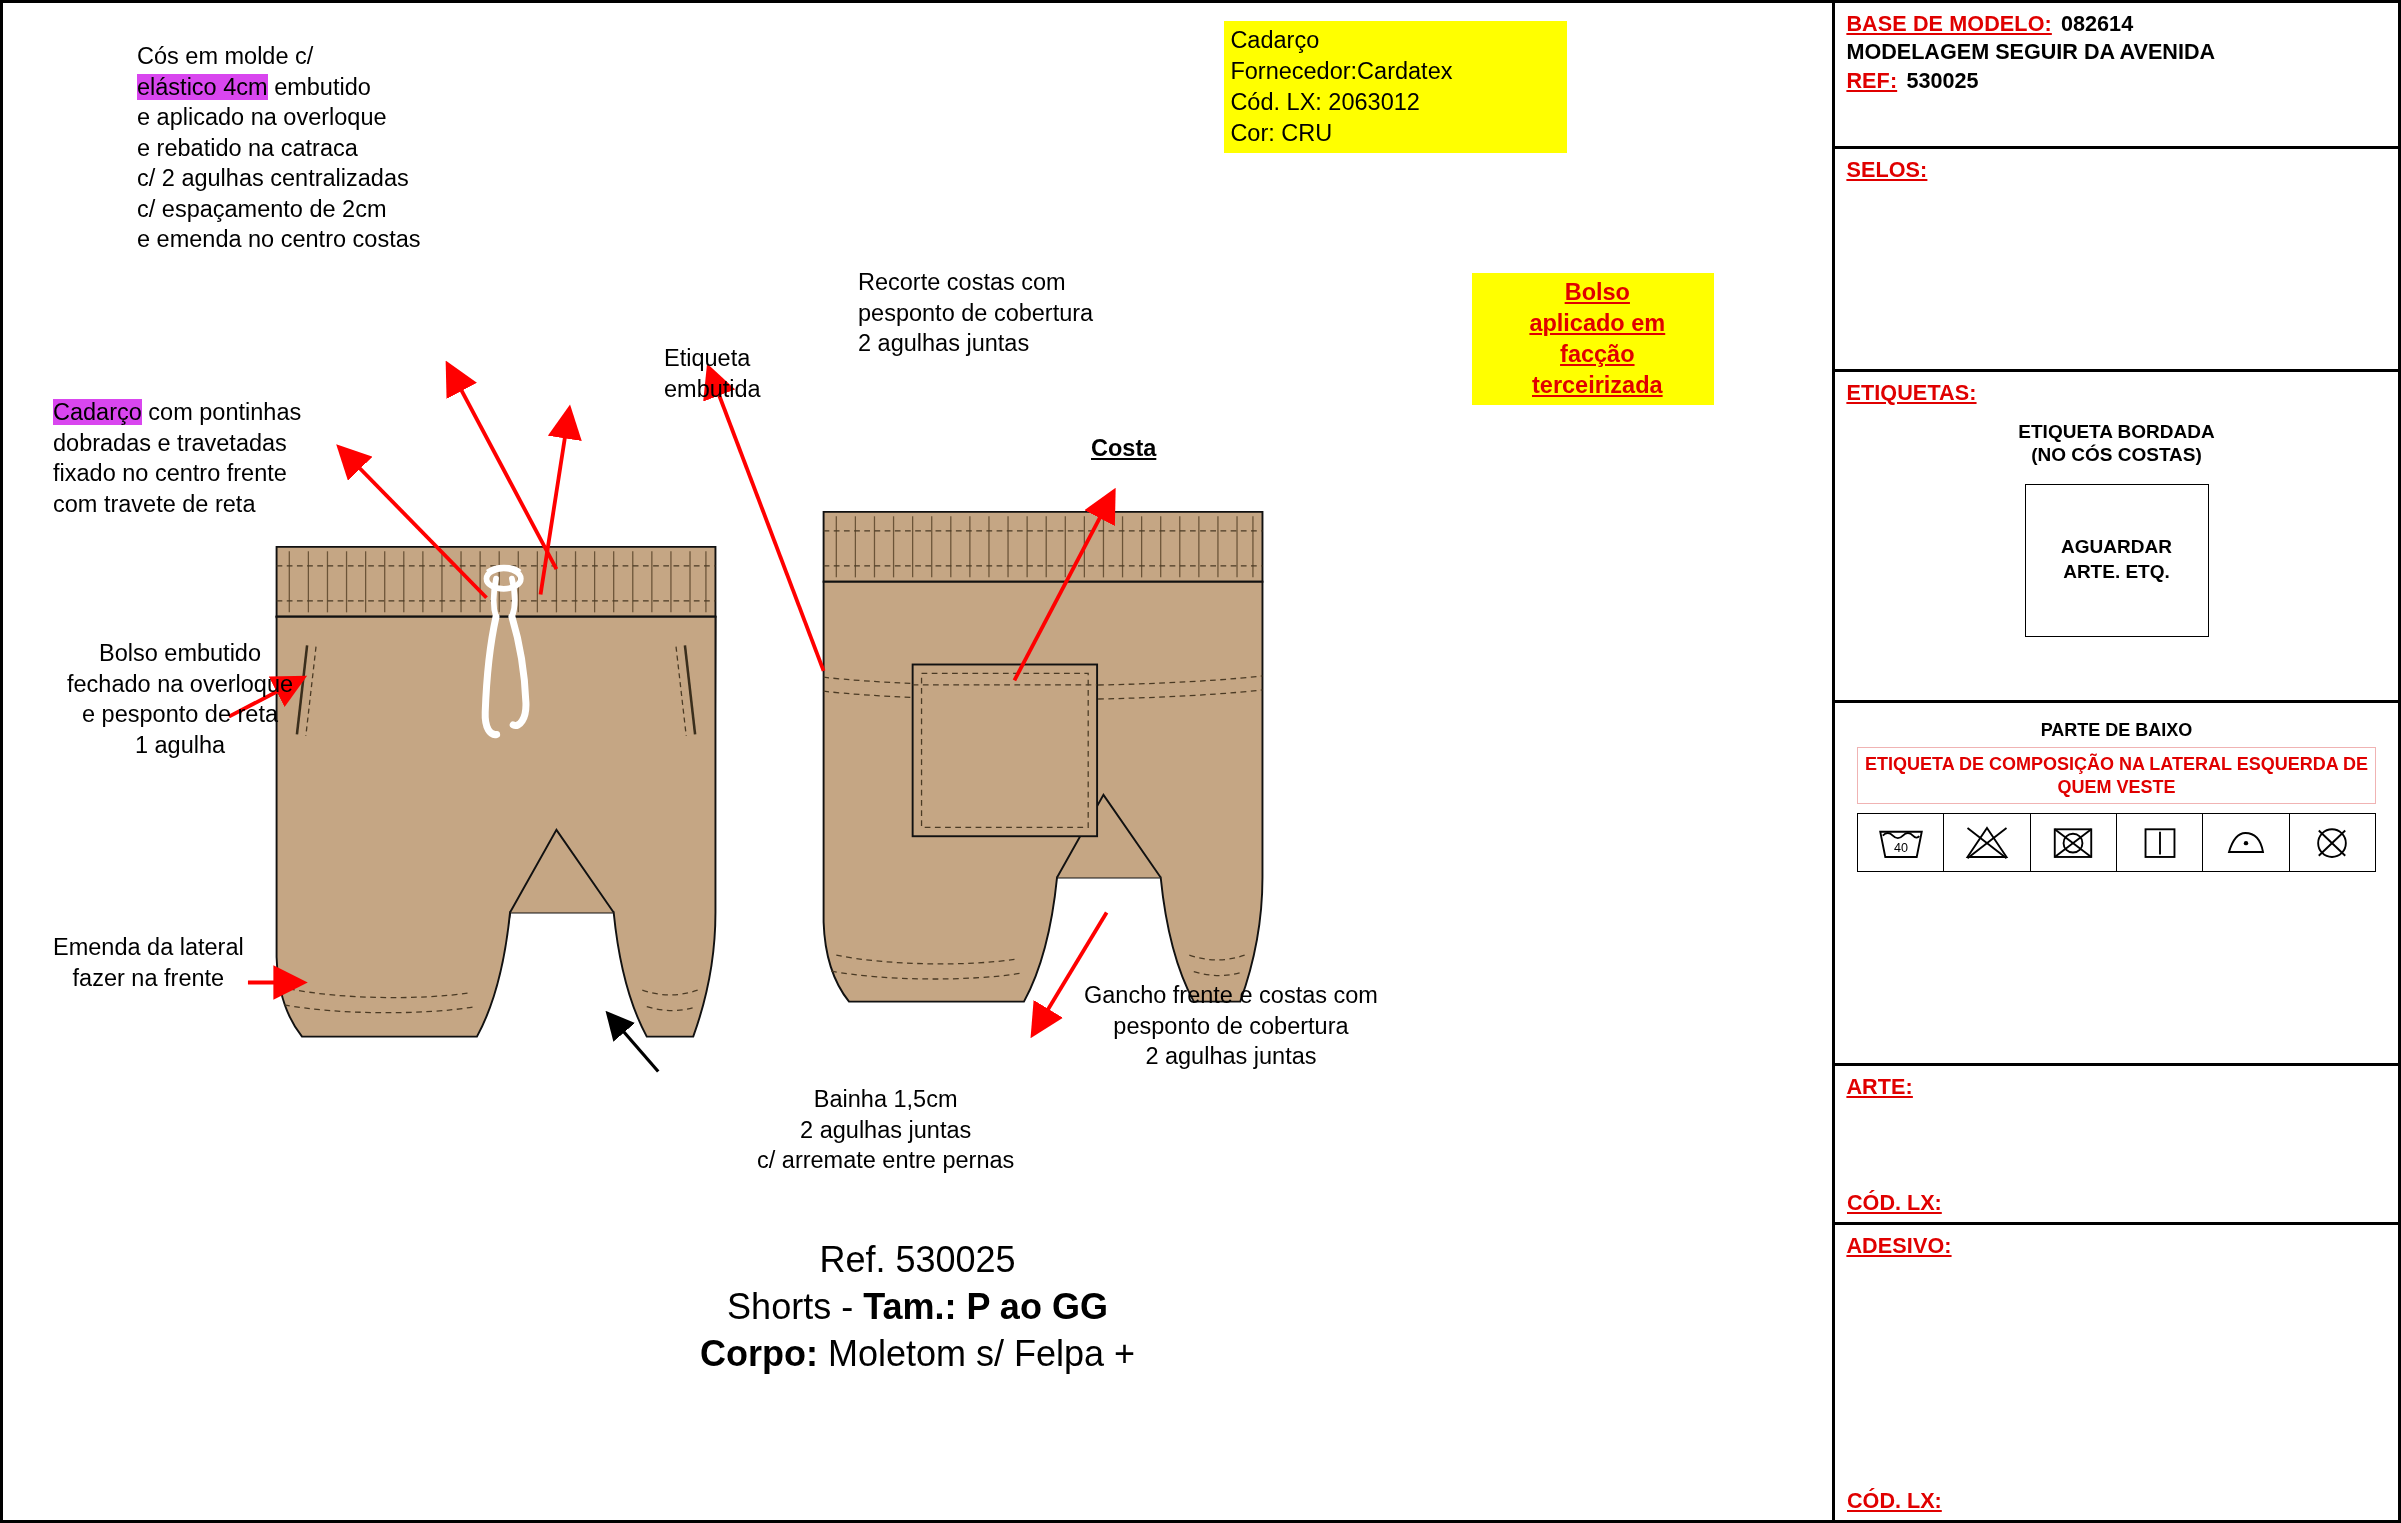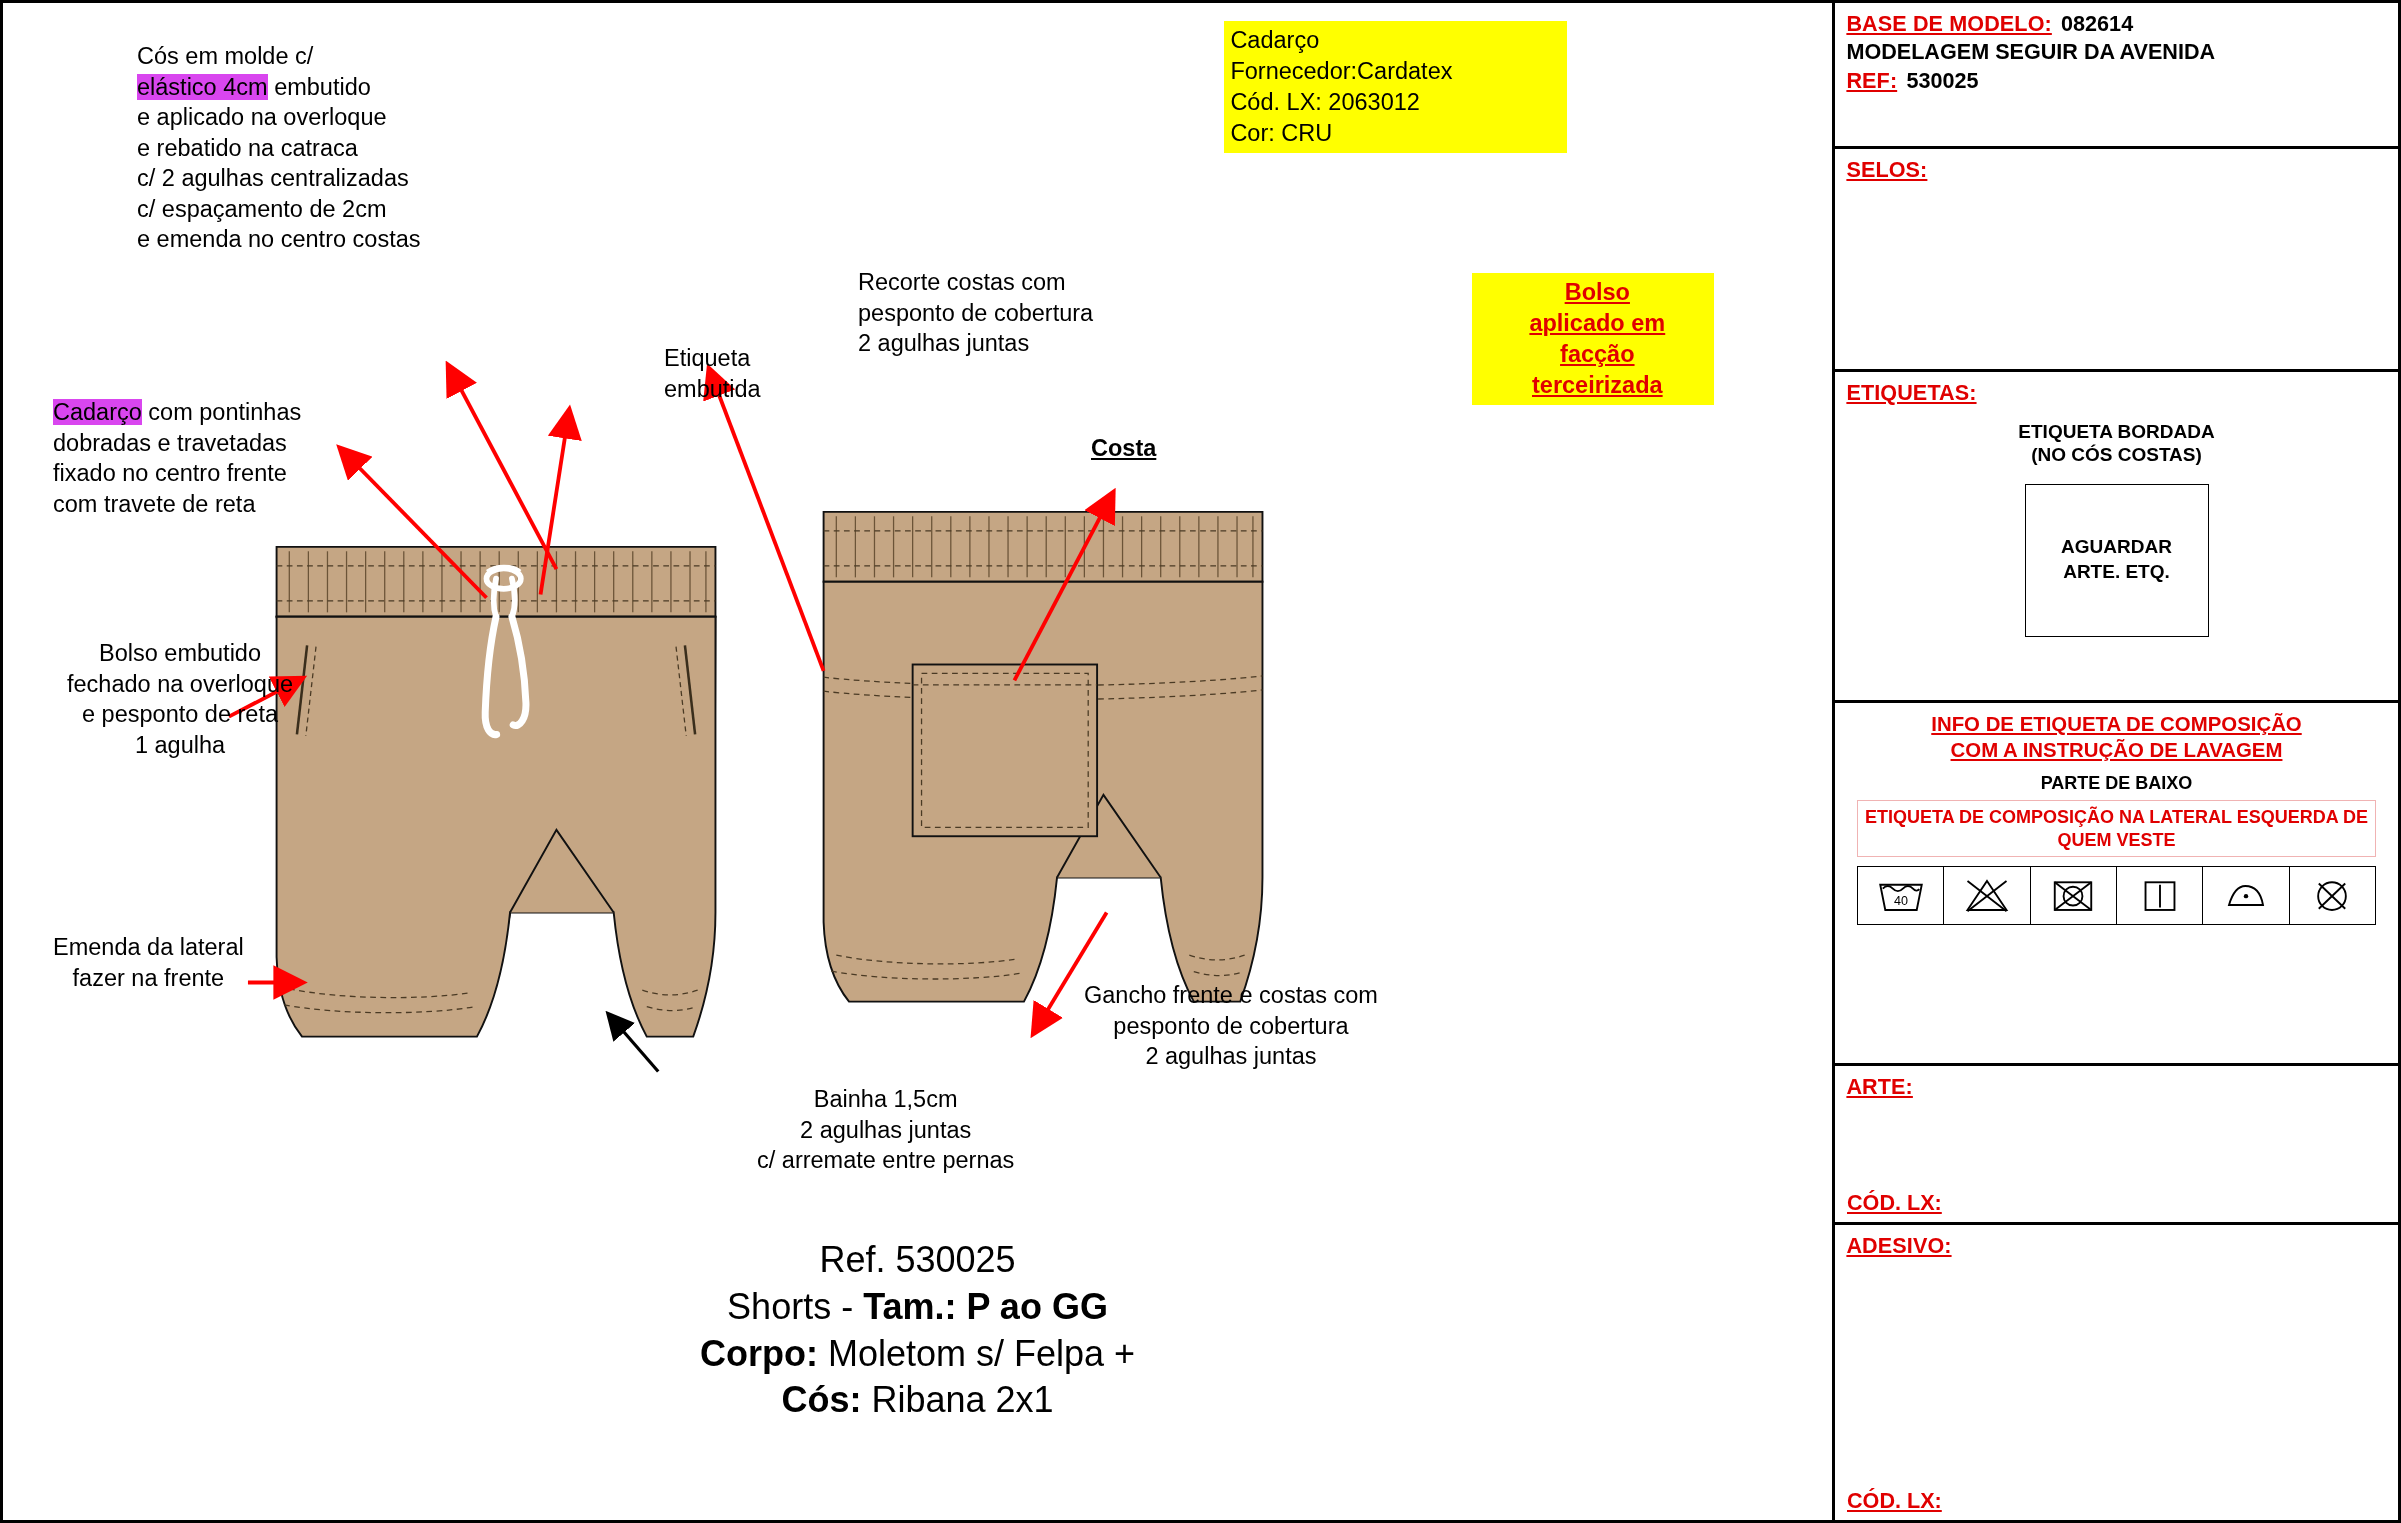--- a/index.html
+++ b/index.html
@@ -331,21 +331,20 @@
 
     <div class="yellow-box red" style="left:1469px; top:270px; width:242px;">Bolso
 aplicado em
 facção
 terceirizada</div>
 
     <div class="title-block" style="top:1234px;">
       <div>Ref. 530025</div>
       <div><span>Shorts - </span><span class="b">Tam.: P ao GG</span></div>
       <div><span class="b">Corpo:</span><span> Moletom s/ Felpa +</span></div>
-      <div><span class="b">Cós:</span><span> Ribana 2x1</span></div>
     </div>
   </div>
 
   <div class="right-pane">
 
     <div class="rbox box-base">
       <div class="rline">
         <span class="rlabel">BASE DE MODELO:</span>
         <span class="rval">082614</span>
       </div>
@@ -364,22 +363,20 @@
       <span class="rlabel">ETIQUETAS:</span>
       <div class="center-col">
         <div class="etq-title" style="white-space:pre-line;">ETIQUETA BORDADA
 (NO CÓS COSTAS)</div>
         <div class="etq-square" style="white-space:pre-line;">AGUARDAR
 ARTE. ETQ.</div>
       </div>
     </div>
 
     <div class="rbox box-info">
-      <div class="info-head" style="white-space:pre-line;">INFO DE ETIQUETA DE COMPOSIÇÃO
-COM A INSTRUÇÃO DE LAVAGEM</div>
       <div class="parte-baixo">PARTE DE BAIXO</div>
       <div class="comp-box">ETIQUETA DE COMPOSIÇÃO NA LATERAL ESQUERDA DE QUEM VESTE</div>
 
       <div class="care-row">
         <div class="care-cell">
           <svg width="50" height="39" viewBox="0 0 78 62">
             <path d="M6,14 L72,14 L64,54 L14,54 Z" fill="none" stroke="#000" stroke-width="3"></path>
             <path d="M10,20 q8,-8 16,0 q8,8 16,0 q8,-8 16,0 q6,6 10,1" fill="none" stroke="#000" stroke-width="3"></path>
             <text x="39" y="46" font-size="20" font-family="Liberation Sans, sans-serif" text-anchor="middle">40</text>
           </svg>

